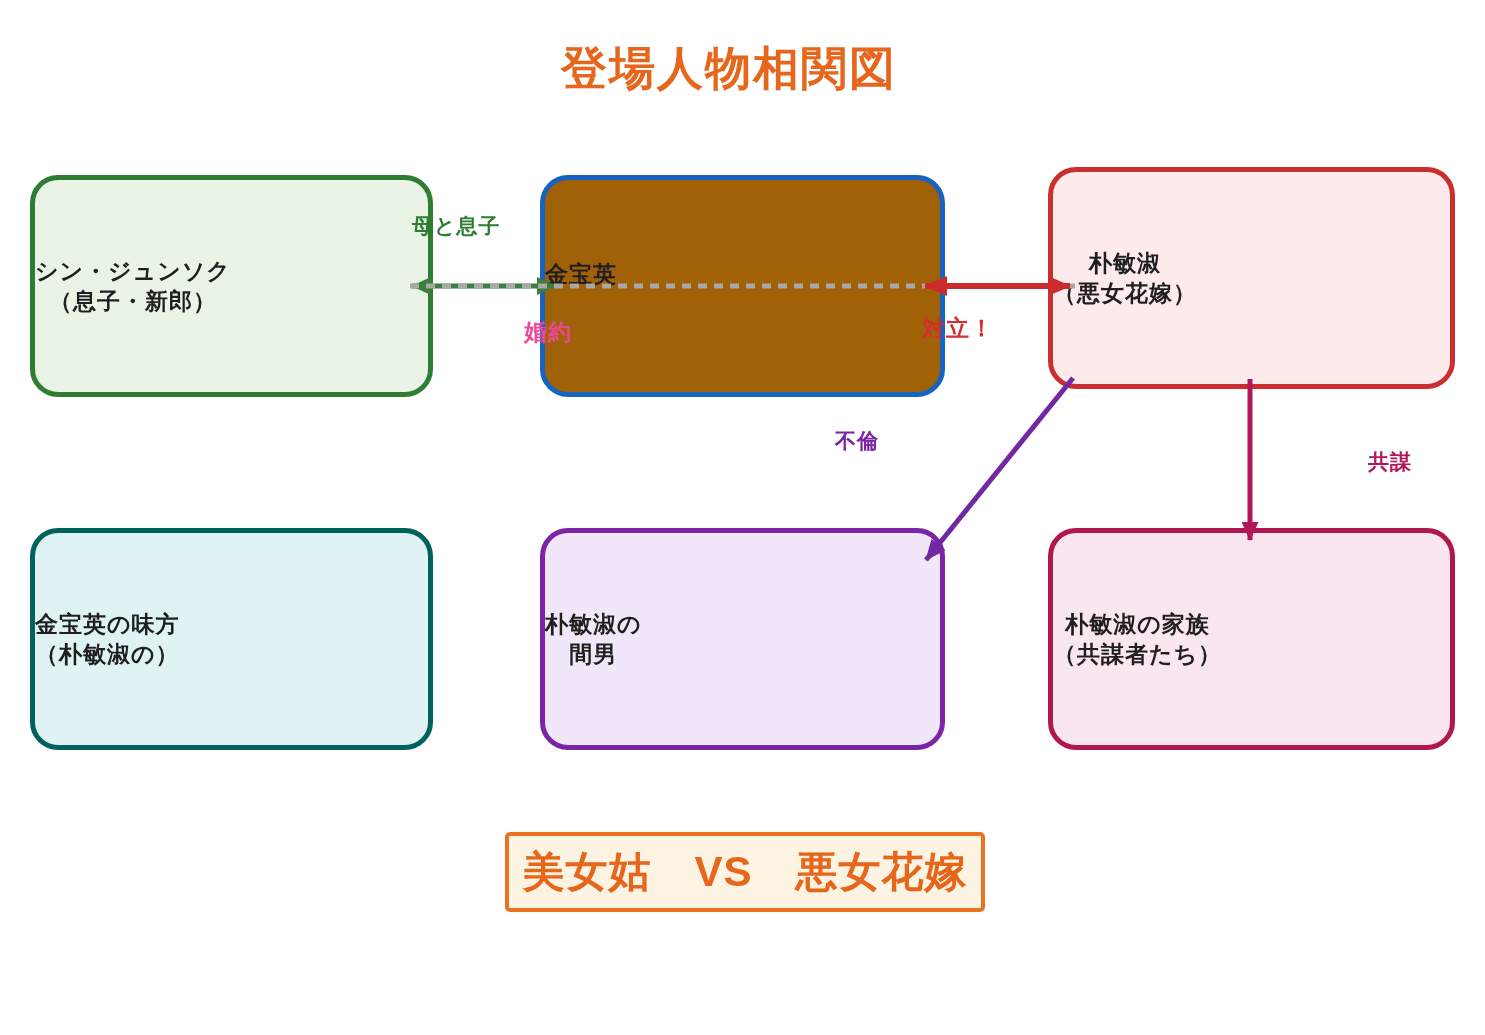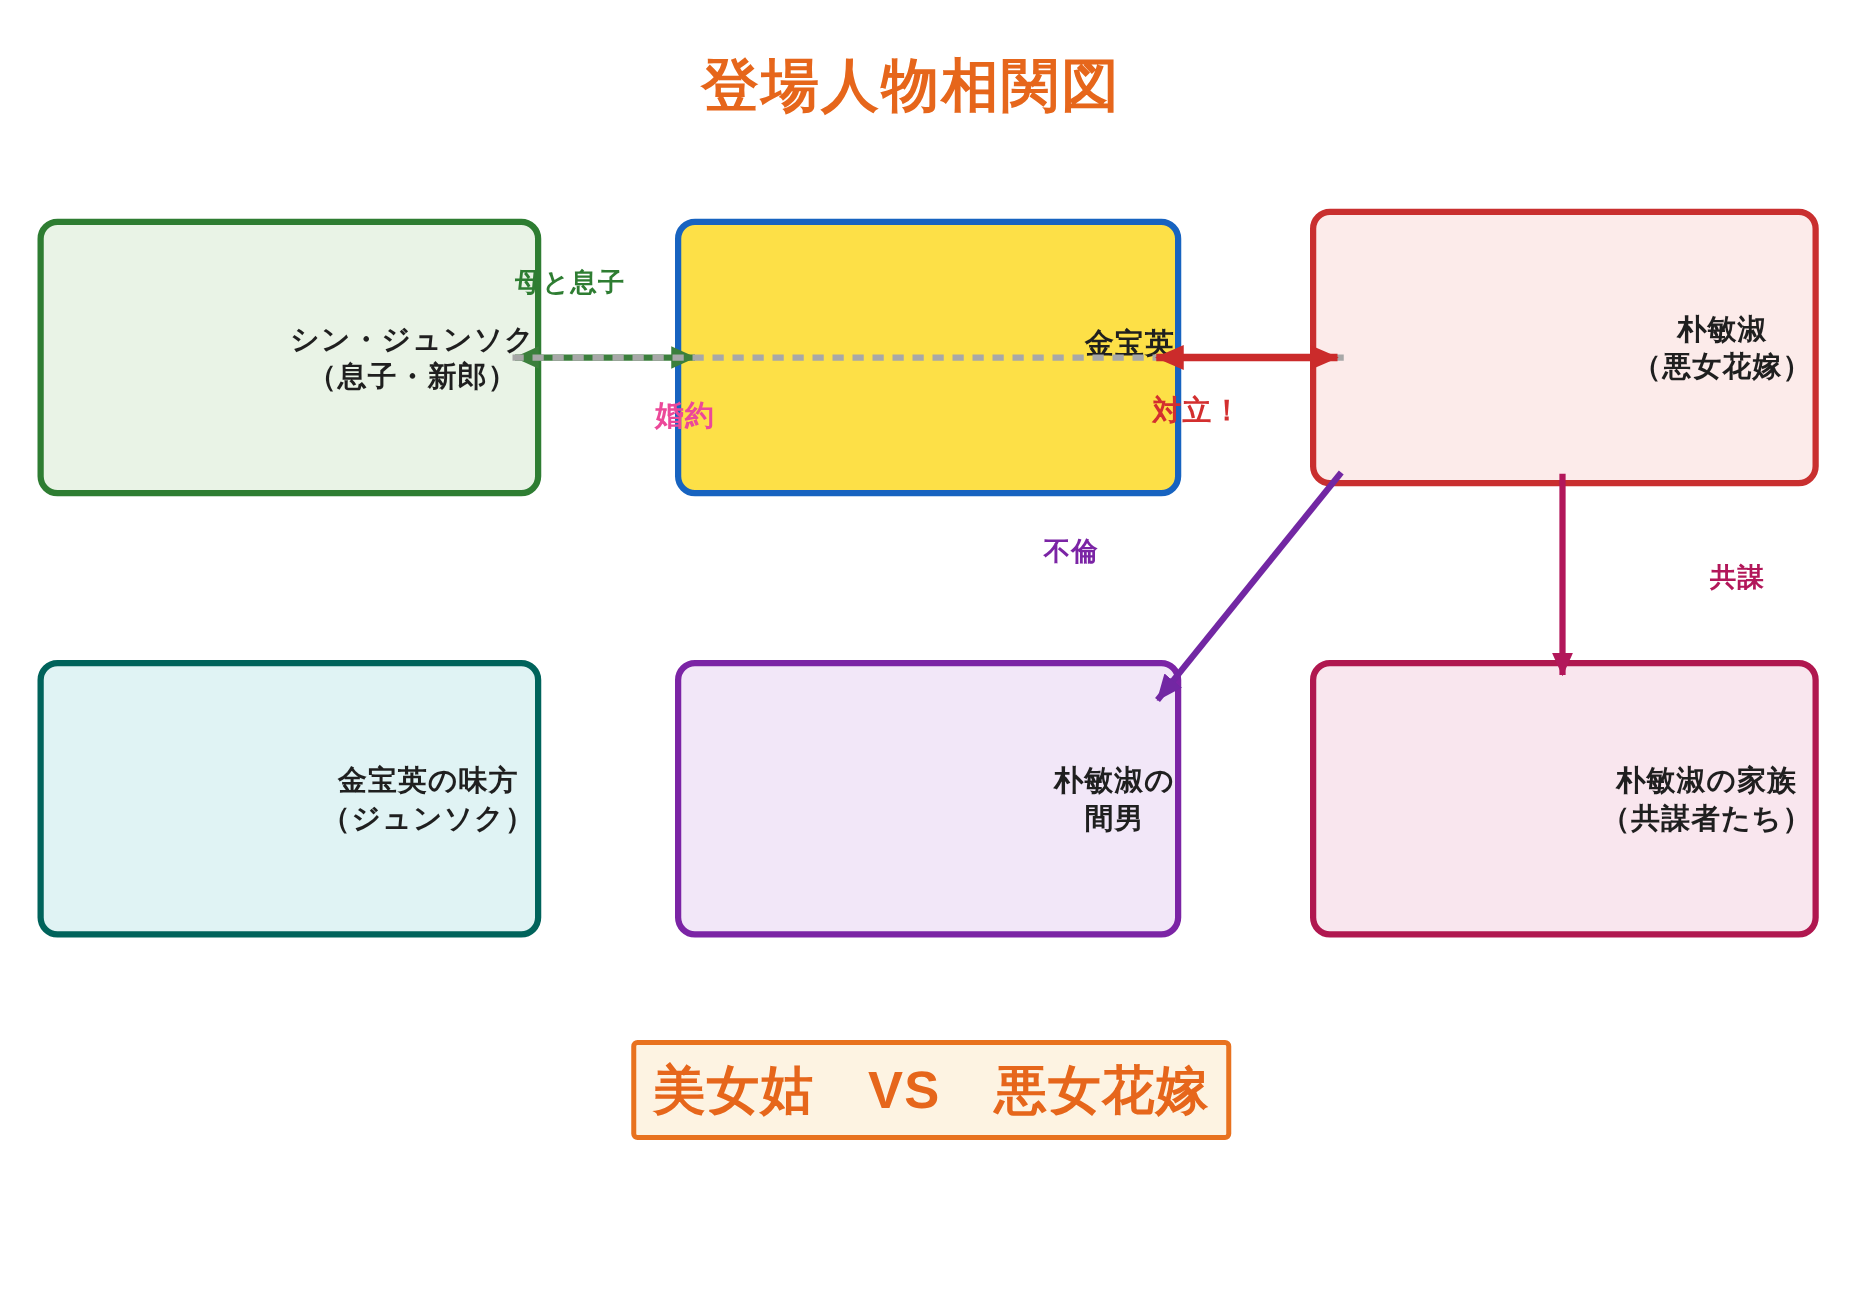--- a/index.html
+++ b/index.html
@@ -7,29 +7,29 @@
   .canvas{position:relative;width:1458px;height:1035px;background:#ffffff;overflow:hidden;}
 
   .diagram-title{
     position:absolute;top:38px;left:0;width:100%;
     text-align:center;font-size:46px;font-weight:bold;color:#e6661b;
     letter-spacing:2px;
   }
 
   .node{
     position:absolute;box-sizing:border-box;
-    border-radius:16px;border:5px solid #0369a1;
-    display:flex;align-items:center;justify-content:flex-end;
+    border-radius:28px;border:5px solid #0369a1;
+    display:flex;align-items:center;justify-content:flex-start;
   }
   .node-text{
     text-align:center;font-size:23px;line-height:1.32;
     color:#1f1f1f;font-weight:600;letter-spacing:1px;
   }
   .node-green {border-color:#2e7d32;background:#e9f3e6;}
-  .node-blue  {border-color:#1763c0;background:#fde047;}
+  .node-blue  {border-color:#1763c0;background:#a16207;}
   .node-red   {border-color:#c92f2f;background:#fcebea;}
   .node-teal  {border-color:#00635b;background:#e0f3f4;}
   .node-purple{border-color:#7b24a5;background:#f2e7f8;}
   .node-crimson{border-color:#b0174f;background:#f9e6ee;}
 
   .edge-layer{position:absolute;left:0;top:0;width:1485px;height:1035px;pointer-events:none;}
 
   .edge-label{
     position:absolute;font-weight:bold;letter-spacing:1px;
   }
@@ -71,21 +71,21 @@
   <div class="node node-red" style="left:1048px;top:167px;width:407px;height:222px">
     <div class="node-text">
       <div>朴敏淑</div>
       <div>（悪女花嫁）</div>
     </div>
   </div>
 
   <div class="node node-teal" style="left:30px;top:528px;width:403px;height:222px">
     <div class="node-text">
       <div>金宝英の味方</div>
-      <div>（ジュンソク）</div>
+      <div>（朴敏淑の）</div>
     </div>
   </div>
 
   <div class="node node-purple" style="left:540px;top:528px;width:405px;height:222px">
     <div class="node-text">
       <div>朴敏淑の</div>
       <div>間男</div>
     </div>
   </div>
 

